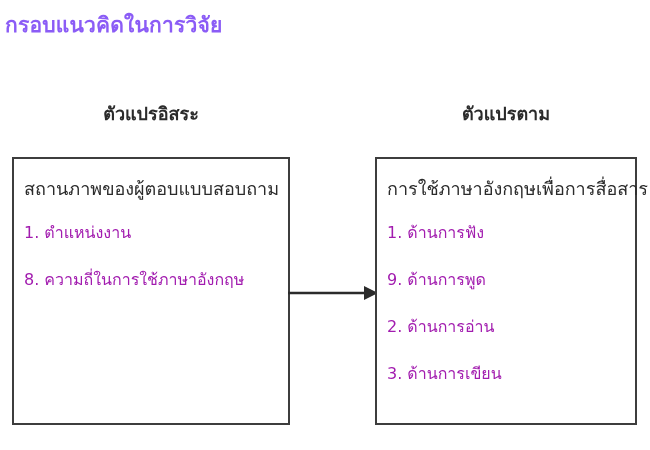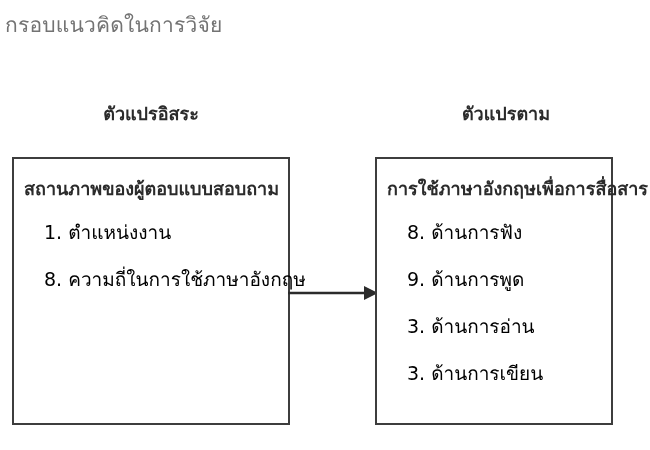--- a/index.html
+++ b/index.html
@@ -16,23 +16,23 @@
     position: relative;
     width: 650px;
     height: 450px;
     background: #ffffff;
   }
   .diagram-title {
     position: absolute;
     left: 5px;
     top: 8px;
     font-size: 21px;
-    font-weight: normal;
+    font-weight: bold;
     letter-spacing: 0.2px;
-    color: #737373;
+    color: #8b5cf6;
   }
   .col-header {
     position: absolute;
     top: 99px;
     font-size: 18px;
     font-weight: bold;
     text-align: center;
     color: #2b2b2b;
   }
   .col-header.left  { left: 12px;  width: 278px; }
@@ -40,34 +40,33 @@
   .var-box {
     position: absolute;
     top: 157px;
     height: 268px;
     background: #ffffff;
     border: 2px solid #3d3d3d;
     box-sizing: border-box;
     padding: 10px 10px 0 10px;
   }
   .var-box.left  { left: 12px;  width: 278px; }
-  .var-box.right { left: 375px; width: 238px; }
+  .var-box.right { left: 375px; width: 262px; }
   .box-heading {
     font-size: 18px;
-    font-weight: bold;
+    font-weight: normal;
     line-height: 40px;
     color: #2b2b2b;
     white-space: nowrap;
   }
   .box-item {
-    font-size: 19px;
+    font-size: 16px;
     line-height: 47px;
-    color: #000000;
+    color: #a21caf;
     white-space: nowrap;
-    margin-left: 20px;
   }
   .arrow-wrap {
     position: absolute;
     left: 288px;
     top: 284px;
     width: 90px;
     height: 18px;
   }
   .arrow-wrap svg { display: block; }
 </style>
@@ -90,19 +89,19 @@
 
   <div class="arrow-wrap">
     <svg width="90" height="18" viewBox="0 0 90 18">
       <line x1="0" y1="9" x2="76" y2="9" stroke="#2b2b2b" stroke-width="2.6"></line>
       <polygon points="76,2 90,9 76,16" fill="#2b2b2b"></polygon>
     </svg>
   </div>
 
   <div class="var-box right">
     <div class="box-heading">การใช้ภาษาอังกฤษเพื่อการสื่อสาร</div>
-    <div class="box-item">8. ด้านการฟัง</div>
+    <div class="box-item">1. ด้านการฟัง</div>
     <div class="box-item">9. ด้านการพูด</div>
-    <div class="box-item">3. ด้านการอ่าน</div>
+    <div class="box-item">2. ด้านการอ่าน</div>
     <div class="box-item">3. ด้านการเขียน</div>
   </div>
 
 </div>
 
 </body></html>

